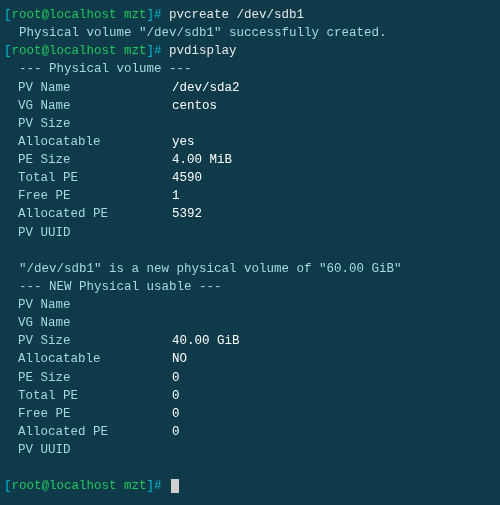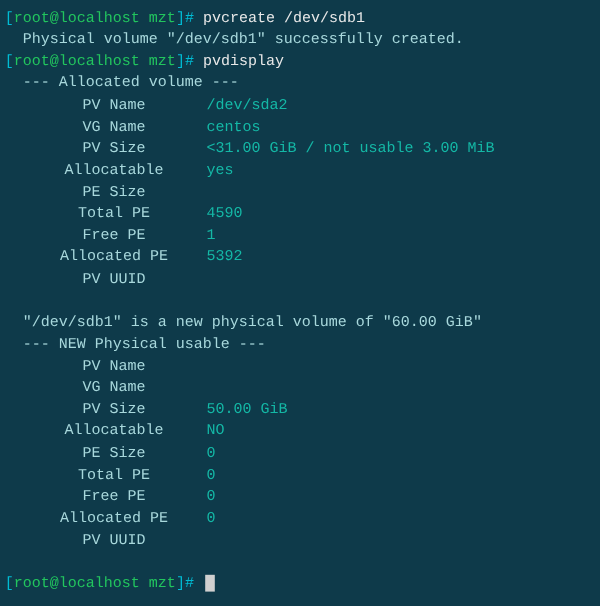--- a/index.html
+++ b/index.html
@@ -12,61 +12,61 @@
     height: 505px;
     padding: 6px 4px;
     line-height: 1.45;
     overflow: hidden;
   }
   .line { white-space: pre; }
   .prompt-br { color: #00bcd4; }
   .prompt-user { color: #22c55e; }
   .cmd { color: #e8e8e8; font-family: Liberation Mono, monospace; }
   .out { color: #a8d8dc; }
-  .row { display: flex; text-align: center; }
+  .row { display: flex; }
   .lbl { display: inline-block; width: 168px; padding-left: 14px; color: #a8d8dc; }
-  .val { color: #14b8a6; }
+  .val { color: #ffffff; }
   .cursor {
     display: inline-block;
     width: 8px;
     height: 14px;
     background: #d0d0d0;
     vertical-align: middle;
     margin-left: 2px;
   }
 </style>
 </head>
 <body>
 
 <div class="line"><span class="prompt-br">[</span><span class="prompt-user">root@localhost</span><span class="prompt-user"> mzt</span><span class="prompt-br">]#</span> <span class="cmd">pvcreate /dev/sdb1</span></div>
 
 <div class="line out">  Physical volume "/dev/sdb1" successfully created.</div>
 
 <div class="line"><span class="prompt-br">[</span><span class="prompt-user">root@localhost</span><span class="prompt-user"> mzt</span><span class="prompt-br">]#</span> <span class="cmd">pvdisplay</span></div>
 
-<div class="line out">  --- Allocated volume ---</div>
+<div class="line out">  --- Physical volume ---</div>
 
 <div class="row">
     <span class="lbl">PV Name</span>
     <span class="val">/dev/sda2</span>
   </div>
 <div class="row">
     <span class="lbl">VG Name</span>
     <span class="val">centos</span>
   </div>
 <div class="row">
     <span class="lbl">PV Size</span>
-    <span class="val">&lt;31.00 GiB / not usable 3.00 MiB</span>
   </div>
 <div class="row">
     <span class="lbl">Allocatable</span>
     <span class="val">yes</span>
   </div>
 <div class="row">
     <span class="lbl">PE Size</span>
+    <span class="val">4.00 MiB</span>
   </div>
 <div class="row">
     <span class="lbl">Total PE</span>
     <span class="val">4590</span>
   </div>
 <div class="row">
     <span class="lbl">Free PE</span>
     <span class="val">1</span>
   </div>
 <div class="row">
@@ -84,21 +84,21 @@
 
 <div class="row">
     <span class="lbl">PV Name</span>
   </div>
 <div class="row">
     <span class="lbl">VG Name</span>
     <span class="val"></span>
   </div>
 <div class="row">
     <span class="lbl">PV Size</span>
-    <span class="val">50.00 GiB</span>
+    <span class="val">40.00 GiB</span>
   </div>
 <div class="row">
     <span class="lbl">Allocatable</span>
     <span class="val">NO</span>
   </div>
 <div class="row">
     <span class="lbl">PE Size</span>
     <span class="val">0</span>
   </div>
 <div class="row">

